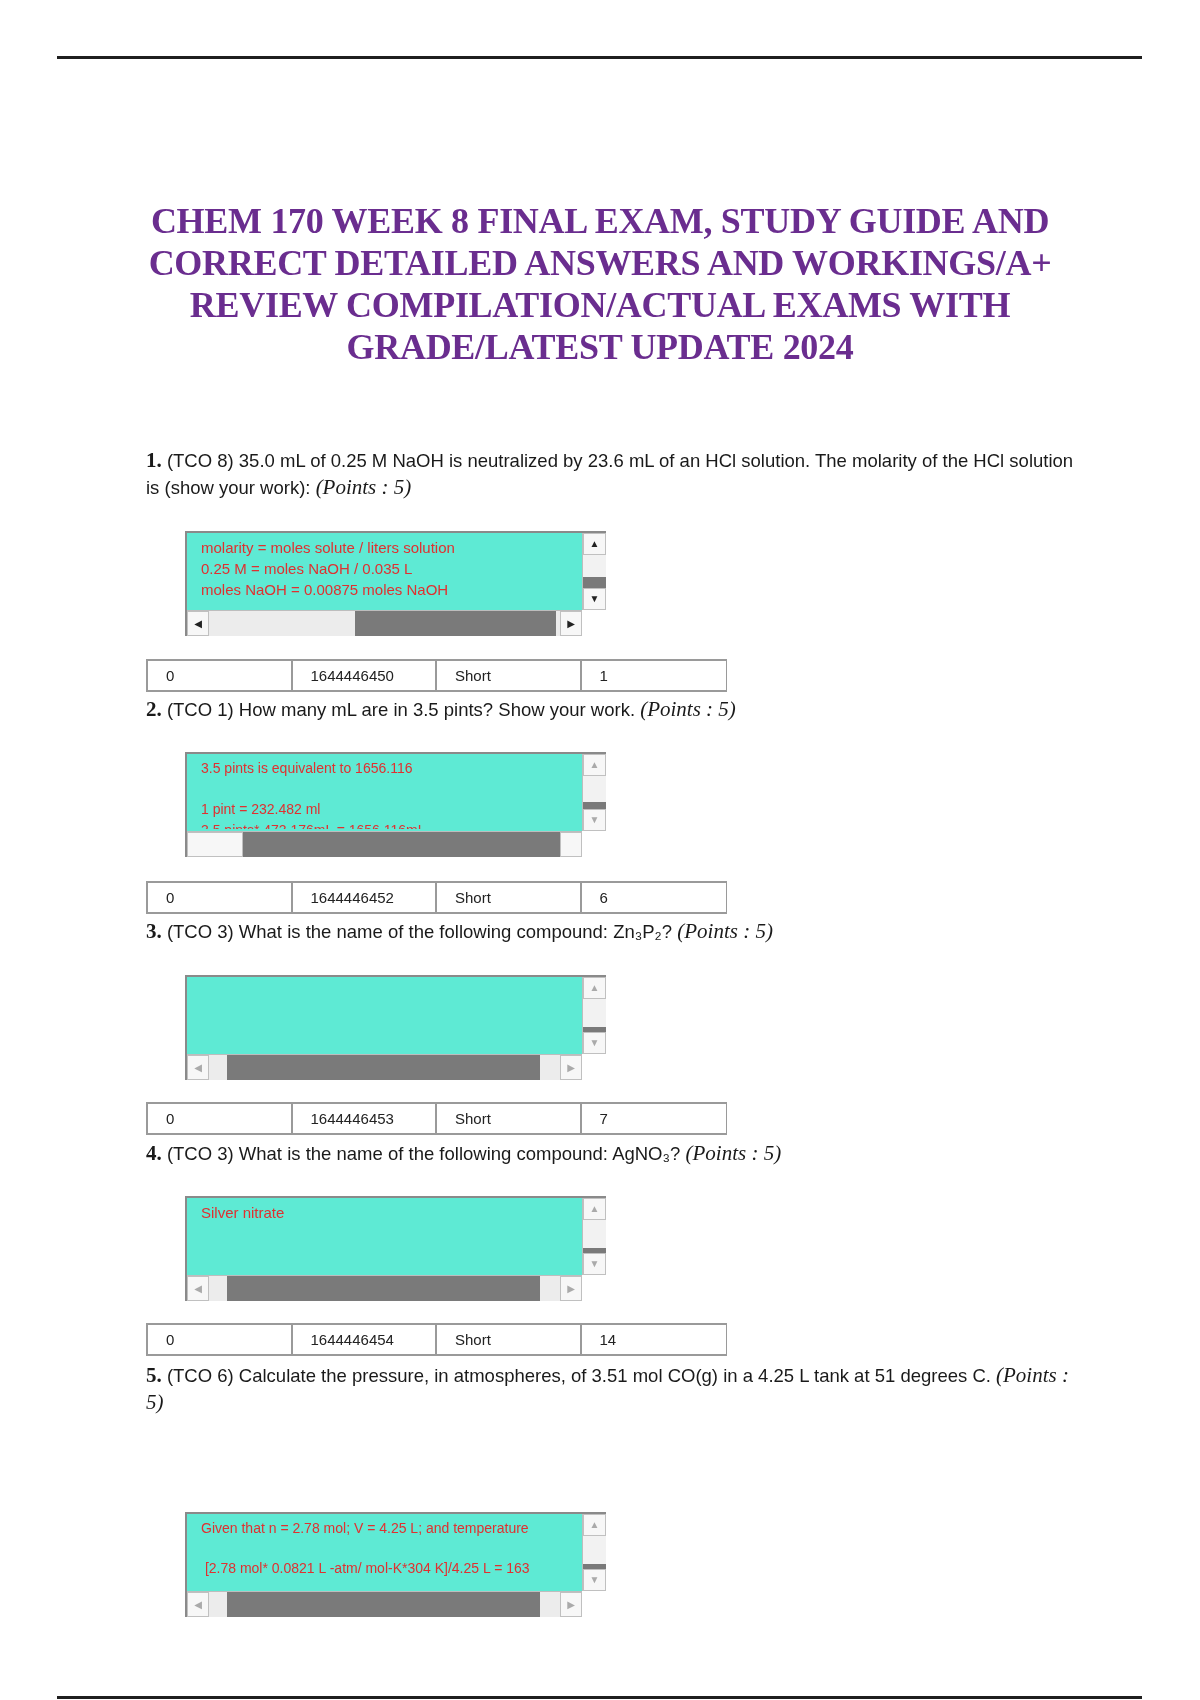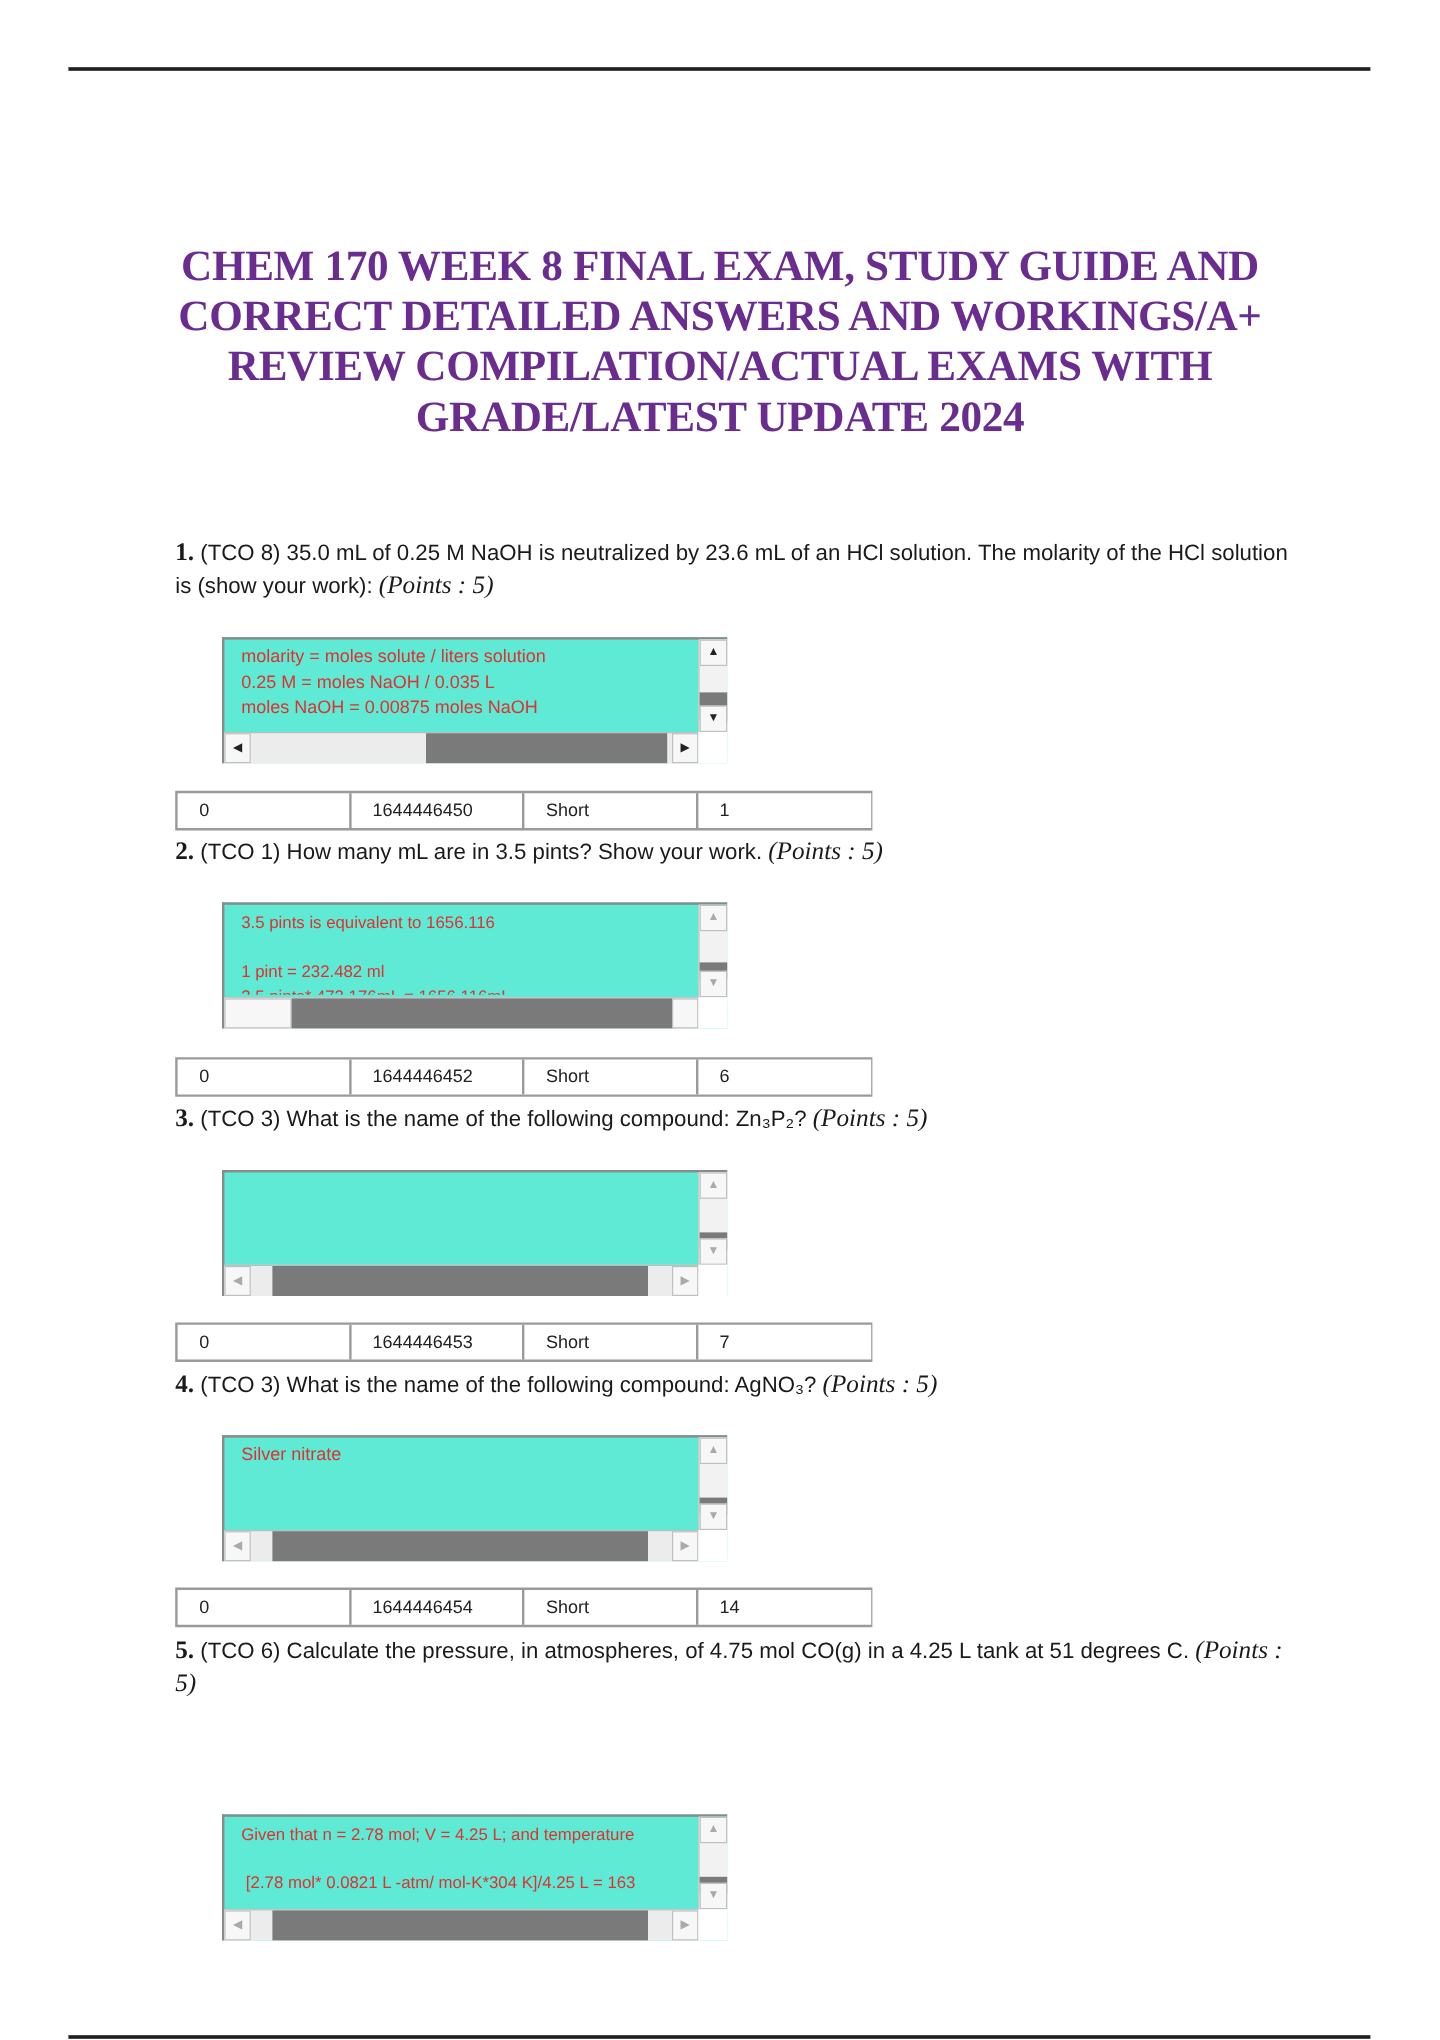--- a/index.html
+++ b/index.html
@@ -184,21 +184,21 @@
 </div>
 <div class="meta-row" style="top:1323px;">
   <div class="cell">0</div>
   <div class="cell">1644446454</div>
   <div class="cell">Short</div>
   <div class="cell">14</div>
 </div>
 
 <div class="question" style="top:1362px;">
   <span class="num">5.</span>
-  <span>(TCO 6) Calculate the pressure, in atmospheres, of 4.75 mol CO(g) in a 4.25 L tank at 51 degrees C.</span>
+  <span>(TCO 6) Calculate the pressure, in atmospheres, of 3.51 mol CO(g) in a 4.25 L tank at 51 degrees C.</span>
   <span class="pts">(Points : 5)</span>
 </div>
 <div class="answer-box faded" style="top:1512px;">
   <div class="answer-text" style="font-size:14px;line-height:20px;">Given that n = 2.78 mol; V = 4.25 L; and temperature
 
  [2.78 mol* 0.0821 L -atm/ mol-K*304 K]/4.25 L = 163</div>
   <div class="vscroll">
     <div class="btn-up">▲</div>
     <div class="thumb" style="top:50px;height:14px;"></div>
     <div class="btn-down">▼</div>

